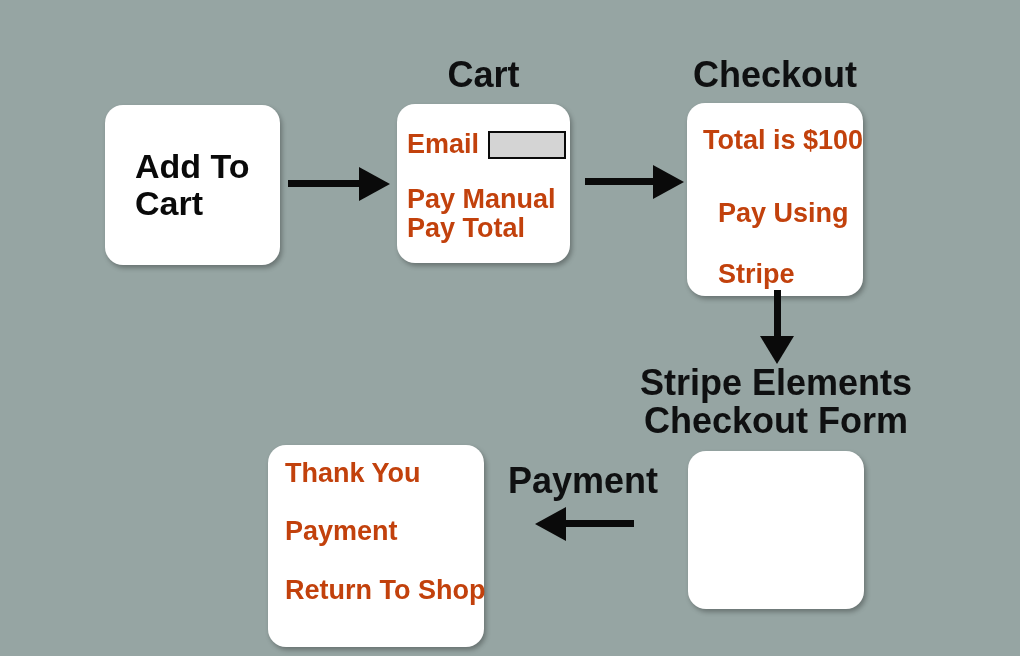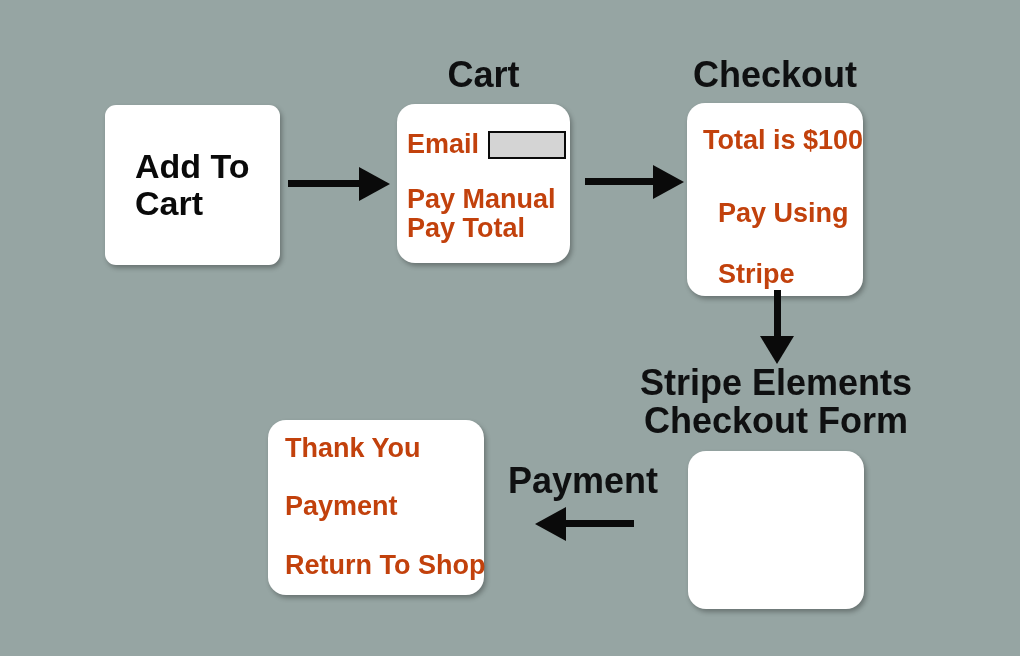--- a/index.html
+++ b/index.html
@@ -25,37 +25,37 @@
   .title {
     position: absolute;
     font-weight: 700;
     font-size: 36px;
     line-height: 38px;
     color: #0f1011;
     text-align: center;
     white-space: nowrap;
   }
   
-  .add-box { left: 105px; top: 105px; width: 175px; height: 160px; display: flex; flex-direction: column; justify-content: center; padding-left: 30px; border-radius: 11px; }
+  .add-box { left: 105px; top: 105px; width: 175px; height: 160px; display: flex; flex-direction: column; justify-content: center; padding-left: 30px; }
   .add-box .big-line { font-weight: 700; font-size: 34px; line-height: 37px; }
   
   .cart-box { left: 397px; top: 104px; width: 173px; height: 159px; }
   .email-row { position: absolute; left: 10px; top: 26px; display: flex; align-items: center; }
   .email-input {
     width: 78px; height: 28px;
     margin-left: 9px;
     background: #d4d4d4;
     border: 2px solid #0a0a0a;
   }
   
   .checkout-box { left: 687px; top: 103px; width: 176px; height: 193px; }
   
   .stripe-box { left: 688px; top: 451px; width: 176px; height: 158px; }
   
-  .thanks-box { left: 268px; top: 420px; width: 216px; height: 175px; text-align: center; }
+  .thanks-box { left: 268px; top: 445px; width: 216px; height: 202px; text-align: center; }
   
   .shaft { position: absolute; background: #0a0a0a; }
   .head { position: absolute; width: 0; height: 0; }
   .head-right { border-top: 17px solid transparent; border-bottom: 17px solid transparent; border-left: 31px solid #0a0a0a; }
   .head-left  { border-top: 17px solid transparent; border-bottom: 17px solid transparent; border-right: 31px solid #0a0a0a; }
   .head-down  { border-left: 17px solid transparent; border-right: 17px solid transparent; border-top: 28px solid #0a0a0a; }
 </style>
 </head>
 <body>
 

